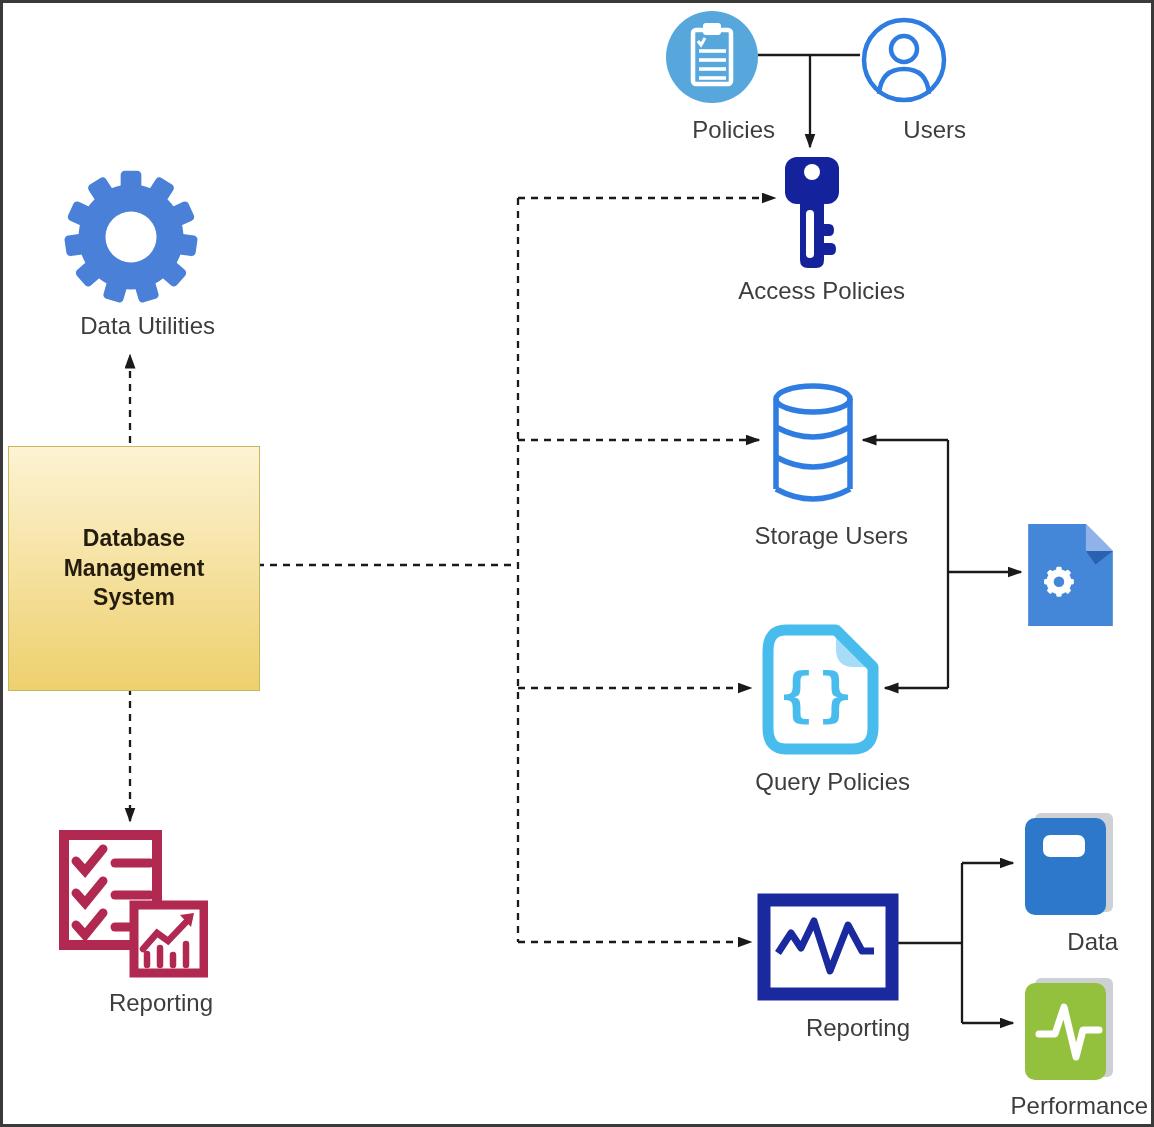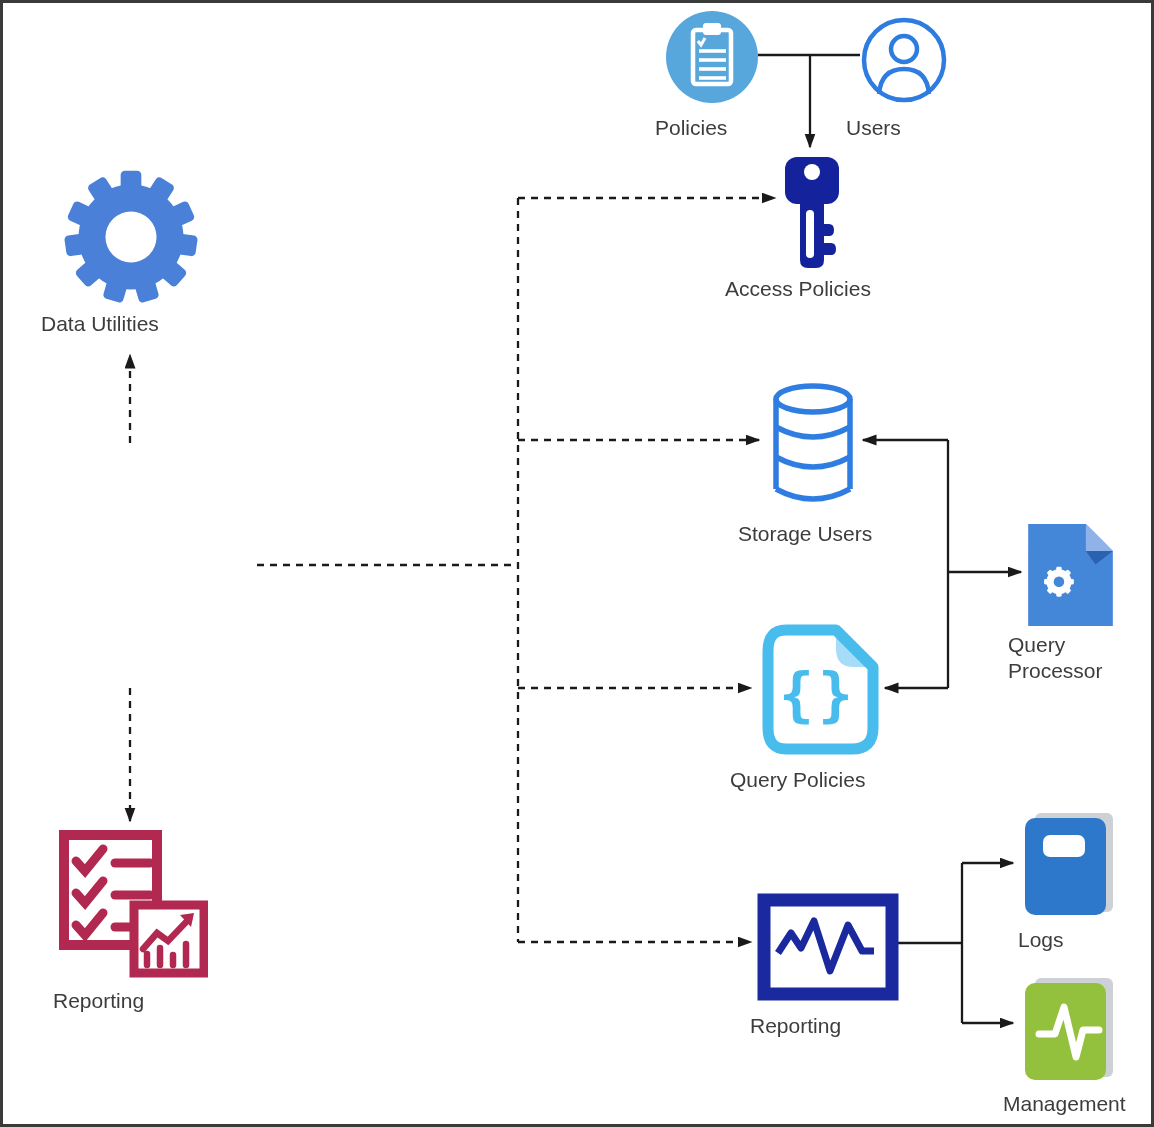--- a/index.html
+++ b/index.html
@@ -7,22 +7,22 @@
     position:relative; width:1154px; height:1127px;
     background:#fff; border:3px solid var(--canvas_border,#3a3a3a);
     box-sizing:border-box; overflow:hidden;
     font-family:"Liberation Sans", sans-serif;
   }
   #connectors { position:absolute; left:0; top:0; width:1148px; height:1121px; }
   .edge-solid  { stroke:var(--connector_black,#1a1a1a); stroke-width:2.3; fill:none; }
   .edge-dashed { stroke:var(--connector_black,#1a1a1a); stroke-width:2.3; fill:none; stroke-dasharray:7 6; }
   .icon { position:absolute; }
   .node-label {
-    position:absolute; text-align:left; color:var(--label_text,#3d3d3d);
-    font-size:21px; line-height:1.22;
+    position:absolute; text-align:right; color:var(--label_text,#3d3d3d);
+    font-size:24px; line-height:1.22;
   }
   #dbms-box {
     position:absolute; left:5px; top:443px; width:252px; height:245px;
     background:linear-gradient(to bottom, var(--dbms_top,#fdf3d4), var(--dbms_bottom,#eed06d));
     border:1.5px solid var(--dbms_border,#c4b860);
     display:flex; align-items:center; justify-content:center; box-sizing:border-box;
   }
   #dbms-box .dbms-text {
     width:160px; text-align:center; font-weight:bold; font-size:23px;
     line-height:1.28; color:var(--dbms_text,#241d0d);
@@ -100,22 +100,25 @@
       <rect x="42.5" y="2" width="15" height="14" rx="3" transform="rotate(163.6 50 50)"></rect>
       <rect x="42.5" y="2" width="15" height="14" rx="3" transform="rotate(196.4 50 50)"></rect>
       <rect x="42.5" y="2" width="15" height="14" rx="3" transform="rotate(229.1 50 50)"></rect>
       <rect x="42.5" y="2" width="15" height="14" rx="3" transform="rotate(261.8 50 50)"></rect>
       <rect x="42.5" y="2" width="15" height="14" rx="3" transform="rotate(294.5 50 50)"></rect>
       <rect x="42.5" y="2" width="15" height="14" rx="3" transform="rotate(327.3 50 50)"></rect>
       <circle cx="50" cy="50" r="38"></circle>
     </g>
     <circle cx="50" cy="50" r="18.5" fill="#fff"></circle>
   </svg>
-  <div class="node-label" style="left:38px;top:308px;width:180px">Data Utilities</div>
+  <div class="node-label" style="left:32px;top:308px;width:180px">Data Utilities</div>
 
+  <div id="dbms-box">
+    <div class="dbms-text">Database Management System</div>
+  </div>
 
   <svg class="icon" style="left:55px;top:826px" width="150" height="152" viewBox="0 0 150 152">
     <g fill="none" stroke-linecap="round" style="stroke:var(--reporting_crimson)">
       <rect x="6" y="6" width="93" height="110" stroke-width="10" fill="#fff"></rect>
       <polyline points="18,32 27,42 45,20" stroke-width="9"></polyline>
       <polyline points="18,64 27,74 45,52" stroke-width="9"></polyline>
       <polyline points="18,96 27,106 45,84" stroke-width="9"></polyline>
       <line x1="57" y1="34" x2="92" y2="34" stroke-width="9"></line>
       <line x1="57" y1="66" x2="92" y2="66" stroke-width="9"></line>
       <line x1="57" y1="98" x2="72" y2="98" stroke-width="9"></line>
@@ -159,35 +162,34 @@
       <rect x="29.2" y="44.5" width="5.6" height="7" rx="1.5" transform="rotate(90 32 60)"></rect>
       <rect x="29.2" y="44.5" width="5.6" height="7" rx="1.5" transform="rotate(135 32 60)"></rect>
       <rect x="29.2" y="44.5" width="5.6" height="7" rx="1.5" transform="rotate(180 32 60)"></rect>
       <rect x="29.2" y="44.5" width="5.6" height="7" rx="1.5" transform="rotate(225 32 60)"></rect>
       <rect x="29.2" y="44.5" width="5.6" height="7" rx="1.5" transform="rotate(270 32 60)"></rect>
       <rect x="29.2" y="44.5" width="5.6" height="7" rx="1.5" transform="rotate(315 32 60)"></rect>
       <circle cx="32" cy="60" r="13"></circle>
     </g>
     <circle cx="32" cy="60" r="5.5" style="fill:var(--queryproc_blue)"></circle>
   </svg>
-  <div class="node-label" style="left:1005px;top:629px;width:125px">Query Processor</div>
 
   <svg class="icon" style="left:753px;top:890px" width="144" height="108" viewBox="0 0 144 108">
     <rect x="8" y="7" width="128" height="94" fill="#fff" stroke-width="13" style="stroke:var(--monitoring_navy)"></rect>
     <polyline points="22,60 35,40 45,55 58,28 74,78 92,32 106,58 118,58" fill="none" stroke-width="7" stroke-linejoin="round" style="stroke:var(--monitoring_navy)"></polyline>
   </svg>
   <div class="node-label" style="left:747px;top:1010px;width:160px">Reporting</div>
 
   <svg class="icon" style="left:1016px;top:806px" width="98" height="110" viewBox="0 0 98 110">
     <rect x="16" y="4" width="78" height="99" rx="6" style="fill:var(--book_pages)"></rect>
     <rect x="6" y="9" width="81" height="97" rx="10" style="fill:var(--logs_blue)"></rect>
     <rect x="24" y="26" width="42" height="22" rx="7" fill="#fff"></rect>
   </svg>
-  <div class="node-label" style="left:1015px;top:924px;width:100px">Logs</div>
+  <div class="node-label" style="left:1015px;top:924px;width:100px">Data</div>
 
   <svg class="icon" style="left:1016px;top:971px" width="98" height="110" viewBox="0 0 98 110">
     <rect x="16" y="4" width="78" height="99" rx="6" style="fill:var(--book_pages)"></rect>
     <rect x="6" y="9" width="81" height="97" rx="10" style="fill:var(--performance_green)"></rect>
     <polyline points="20,60 36,60 45,33 57,83 64,56 80,56" fill="none" stroke="#fff" stroke-width="7" stroke-linecap="round" stroke-linejoin="round"></polyline>
   </svg>
-  <div class="node-label" style="left:1000px;top:1088px;width:145px">Management</div>
+  <div class="node-label" style="left:1000px;top:1088px;width:145px">Performance</div>
 
 </div>
 
 </body></html>

